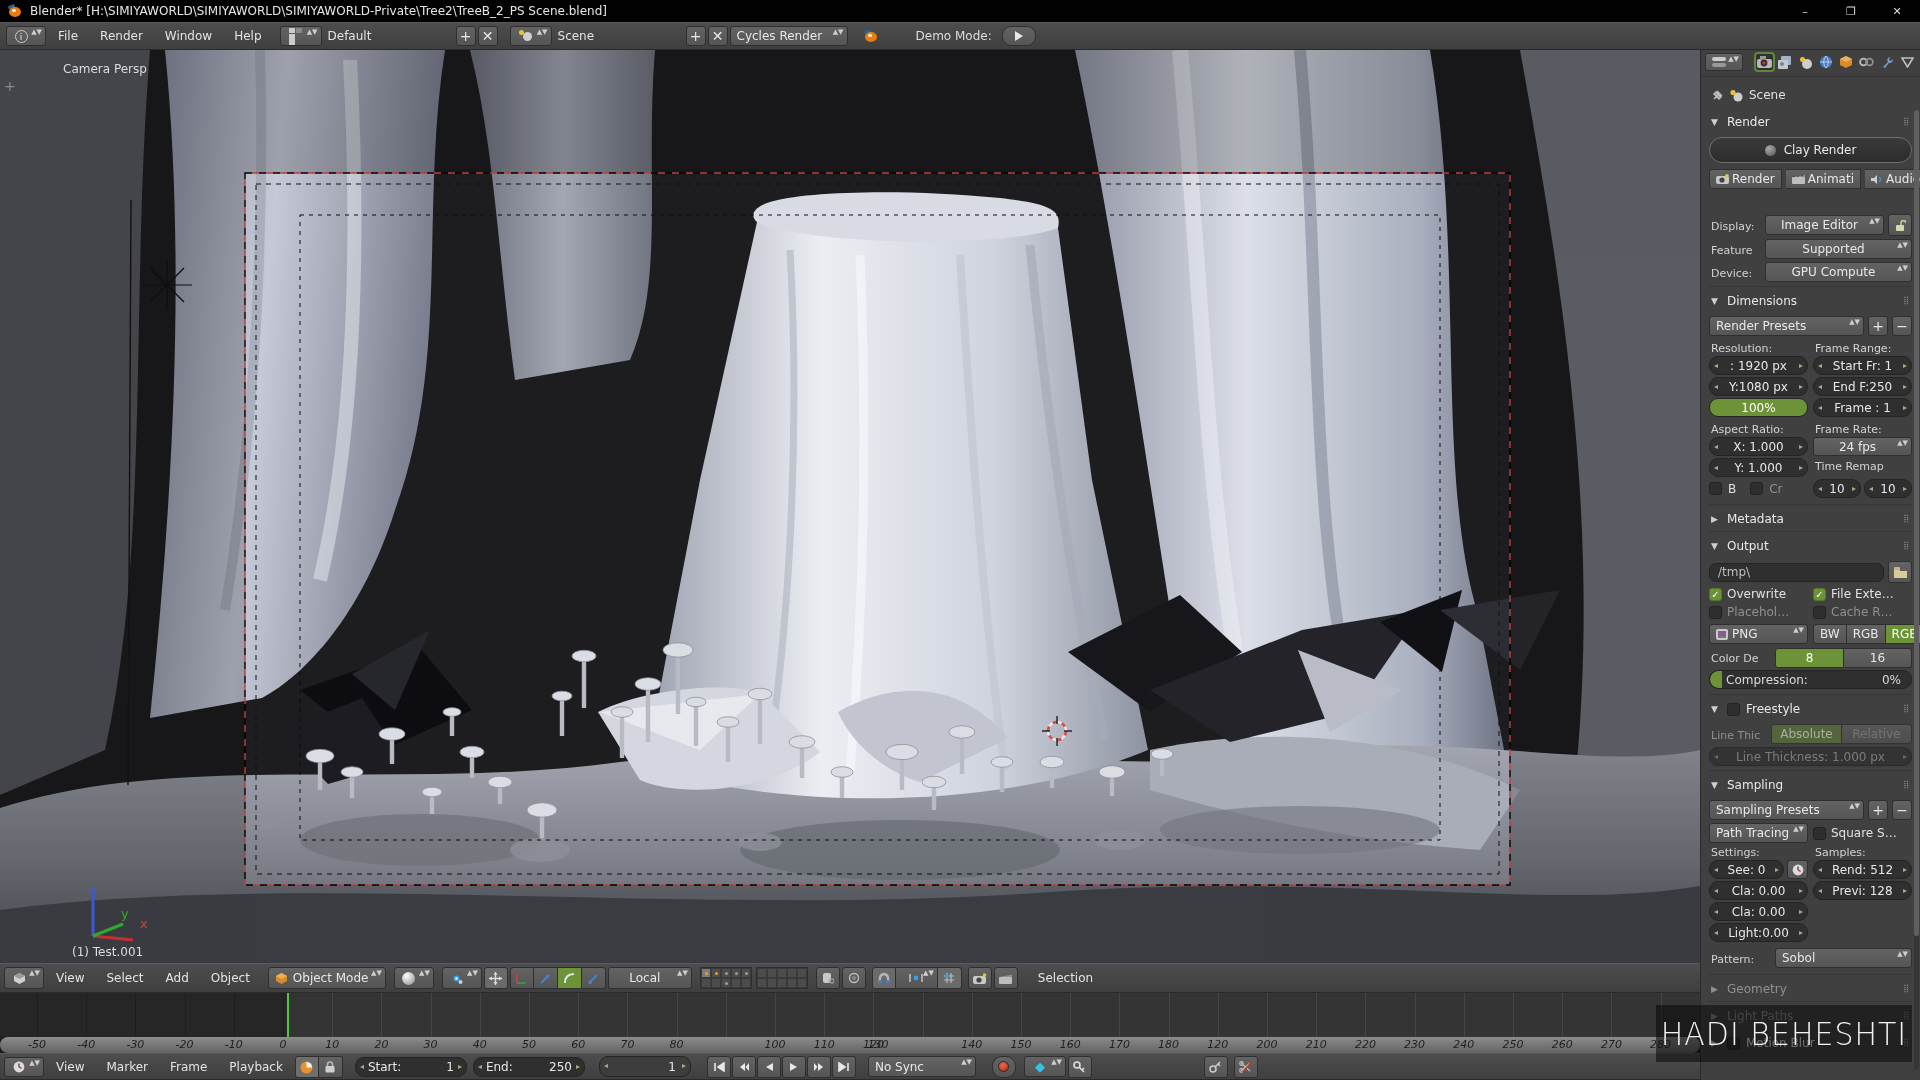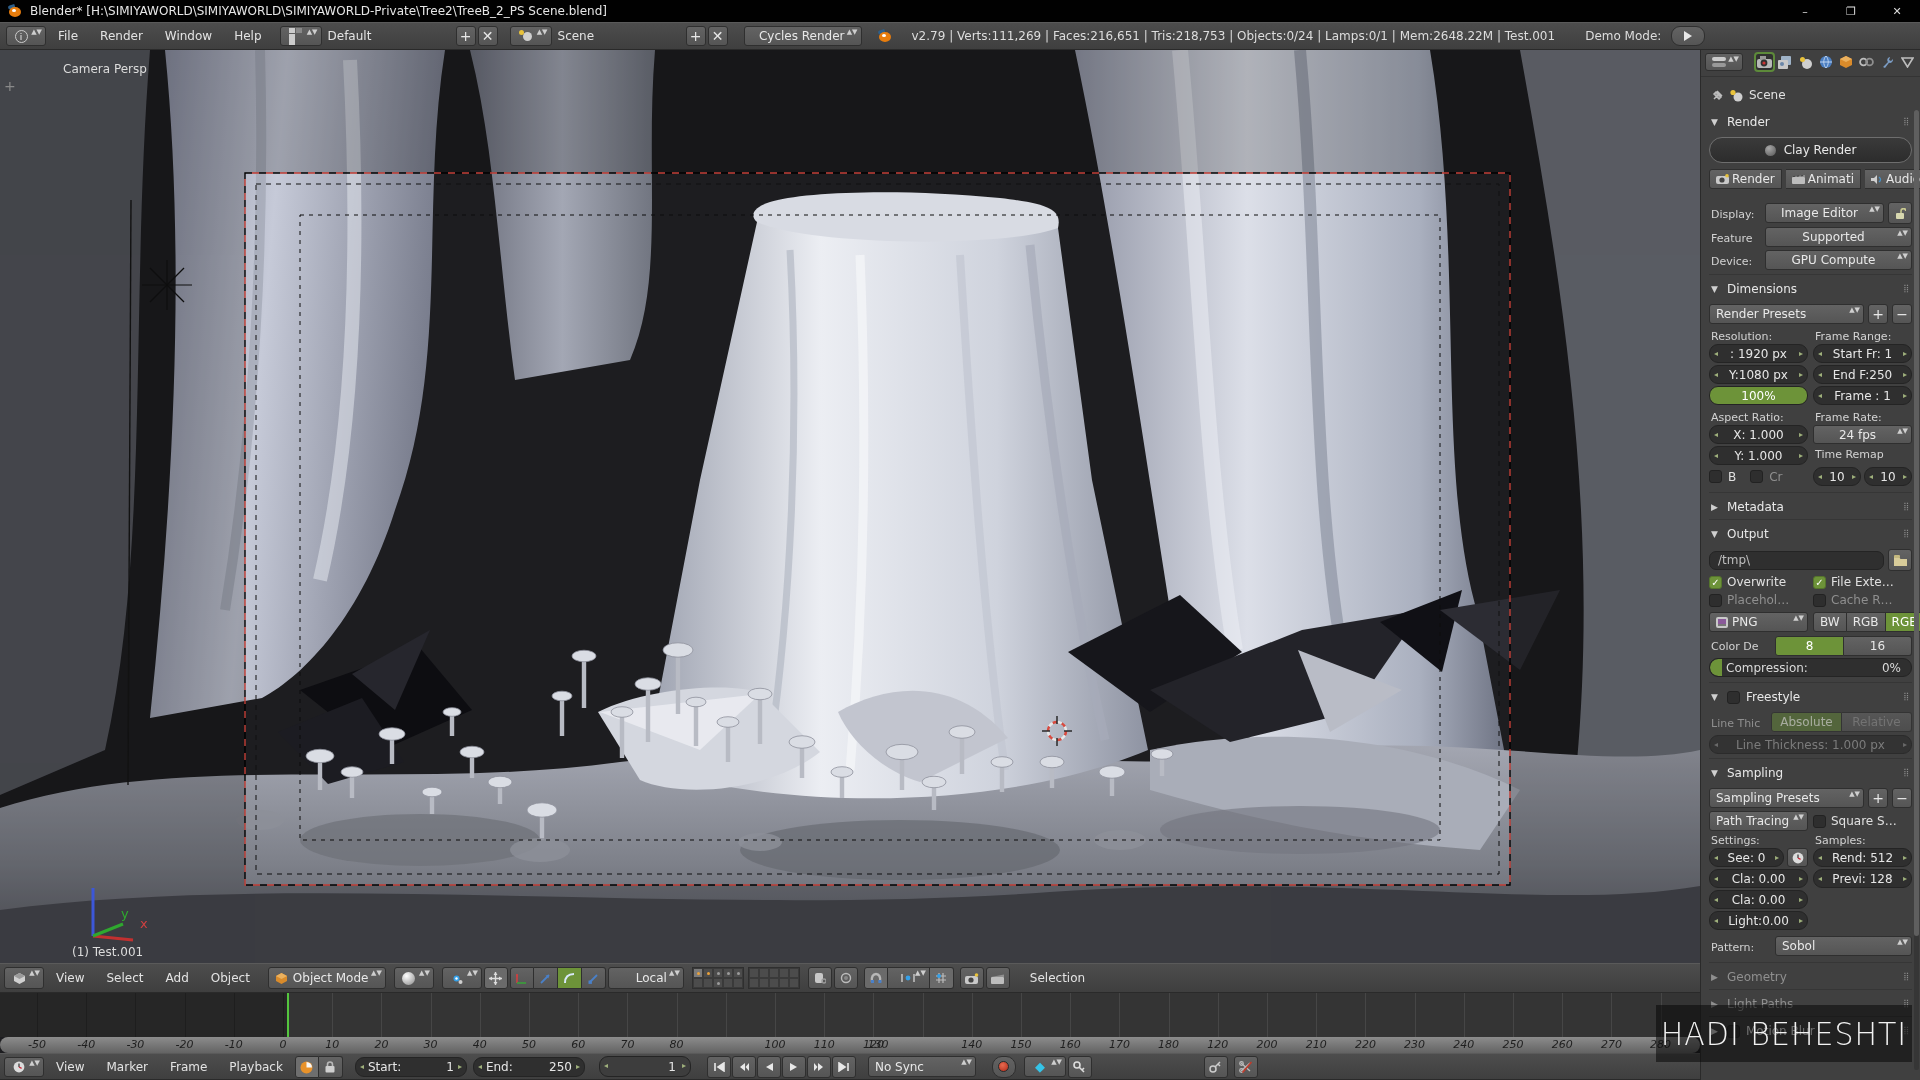--- a/index.html
+++ b/index.html
@@ -128,30 +128,29 @@
   <div class="btn dd" style="width:42px;margin-left:10px">
     <span style="position:relative;width:13px;height:12px">
         <i style="position:absolute;left:4px;top:2px;width:9px;height:9px;border-radius:50%;background:#cfcfcf"></i>
         <i style="position:absolute;left:0;top:0;width:5px;height:5px;border-radius:50%;background:#e8c23b"></i>
       </span>
     <span class="arr">▲▼</span>
   </div>
   <div class="menu-item" style="padding:0 4px;min-width:130px">Scene</div>
   <div class="btn plusminus">+</div>
   <div class="btn plusminus">✕</div>
-  <div class="btn dd" style="width:118px;margin-left:14px;justify-content:flex-end">
+  <div class="btn dd" style="width:118px;justify-content:flex-start">
     <span>Cycles Render</span>
       <span class="arr">▲▼</span>
   </div>
   <div class="blogo" style="margin-left:14px">
       <div class="tail"></div>
       <div class="disc"></div>
       <div class="eye"></div>
     </div>
-  <span class="statstext">v2.79 | Verts:111,269 | Faces:216,651 | Tris:218,753 | Objects:0/24 | Lamps:0/1 | Mem:2648.22M | Test.001</span>
   <span class="statstext" style="margin-left:28px">Demo Mode:</span>
   <div class="btn" style="width:34px;margin-left:8px;border-radius:9px">
     <span style="width:0;height:0;border-left:8px solid #e8e8e8;border-top:5px solid transparent;border-bottom:5px solid transparent"></span>
   </div>
 </div>
 
 <div id="viewport">
   <svg width="1700" height="913" viewBox="0 0 1700 913">
     <defs>
       <linearGradient id="gTrunkL" x1="0" y1="0" x2="1" y2="0.2">
@@ -430,21 +429,21 @@
         <span>Animati</span>
       </div>
       <div class="btn" style="flex:1;gap:3px">
         <svg width="12" height="11">
             <path d="M0,4 L3,4 L6,1 L6,10 L3,7 L0,7 Z" fill="#cfcfcf"></path>
             <path d="M8,3 C10,4.5 10,6.5 8,8" stroke="#4a90c2" stroke-width="1.4" fill="none"></path>
           </svg>
         <span>Audio</span>
       </div>
     </div>
-    <div class="row" style="margin-top:13px">
+    <div class="row" style="margin-top:25px">
       <span class="minilabel" style="width:52px">Display:</span>
       <div class="btn dd" style="flex:1">
           <span>Image Editor</span>
           <span class="arr">▲▼</span>
         </div>
       <div class="btn iconbtn">
         <svg width="11" height="11">
             <rect x="1" y="5" width="8" height="6" rx="1" fill="#d8d8b0"></rect>
             <path d="M6,5 V3 a2.4,2.4 0 0 1 4.8,0" stroke="#c8c890" stroke-width="1.6" fill="none"></path>
           </svg>
@@ -830,21 +829,21 @@
           <path d="M2,11 C2,5 5,2 11,2" stroke="#d8e8f8" stroke-width="2" fill="none"></path>
         </svg>
     </div>
     <div class="btn iconbtn">
       <svg width="13" height="13">
           <line x1="3" y1="10" x2="10" y2="3" stroke="#4a80c8" stroke-width="1.8"></line>
           <rect x="1.5" y="8.5" width="3.4" height="3.4" fill="#4a80c8"></rect>
         </svg>
     </div>
   </div>
-  <div class="btn dd hdrbtn" style="width:76px;justify-content:flex-end">
+  <div class="btn dd hdrbtn" style="width:84px;justify-content:center">
     <span>Local</span>
       <span class="arr">▲▼</span>
   </div>
   <div style="display:flex;gap:4px;margin-left:6px">
     <div class="layergrid">
       <div class="layercell on">
           <span class="dot"></span>
         </div>
         <div class="layercell">
           <span class="dot"></span>

